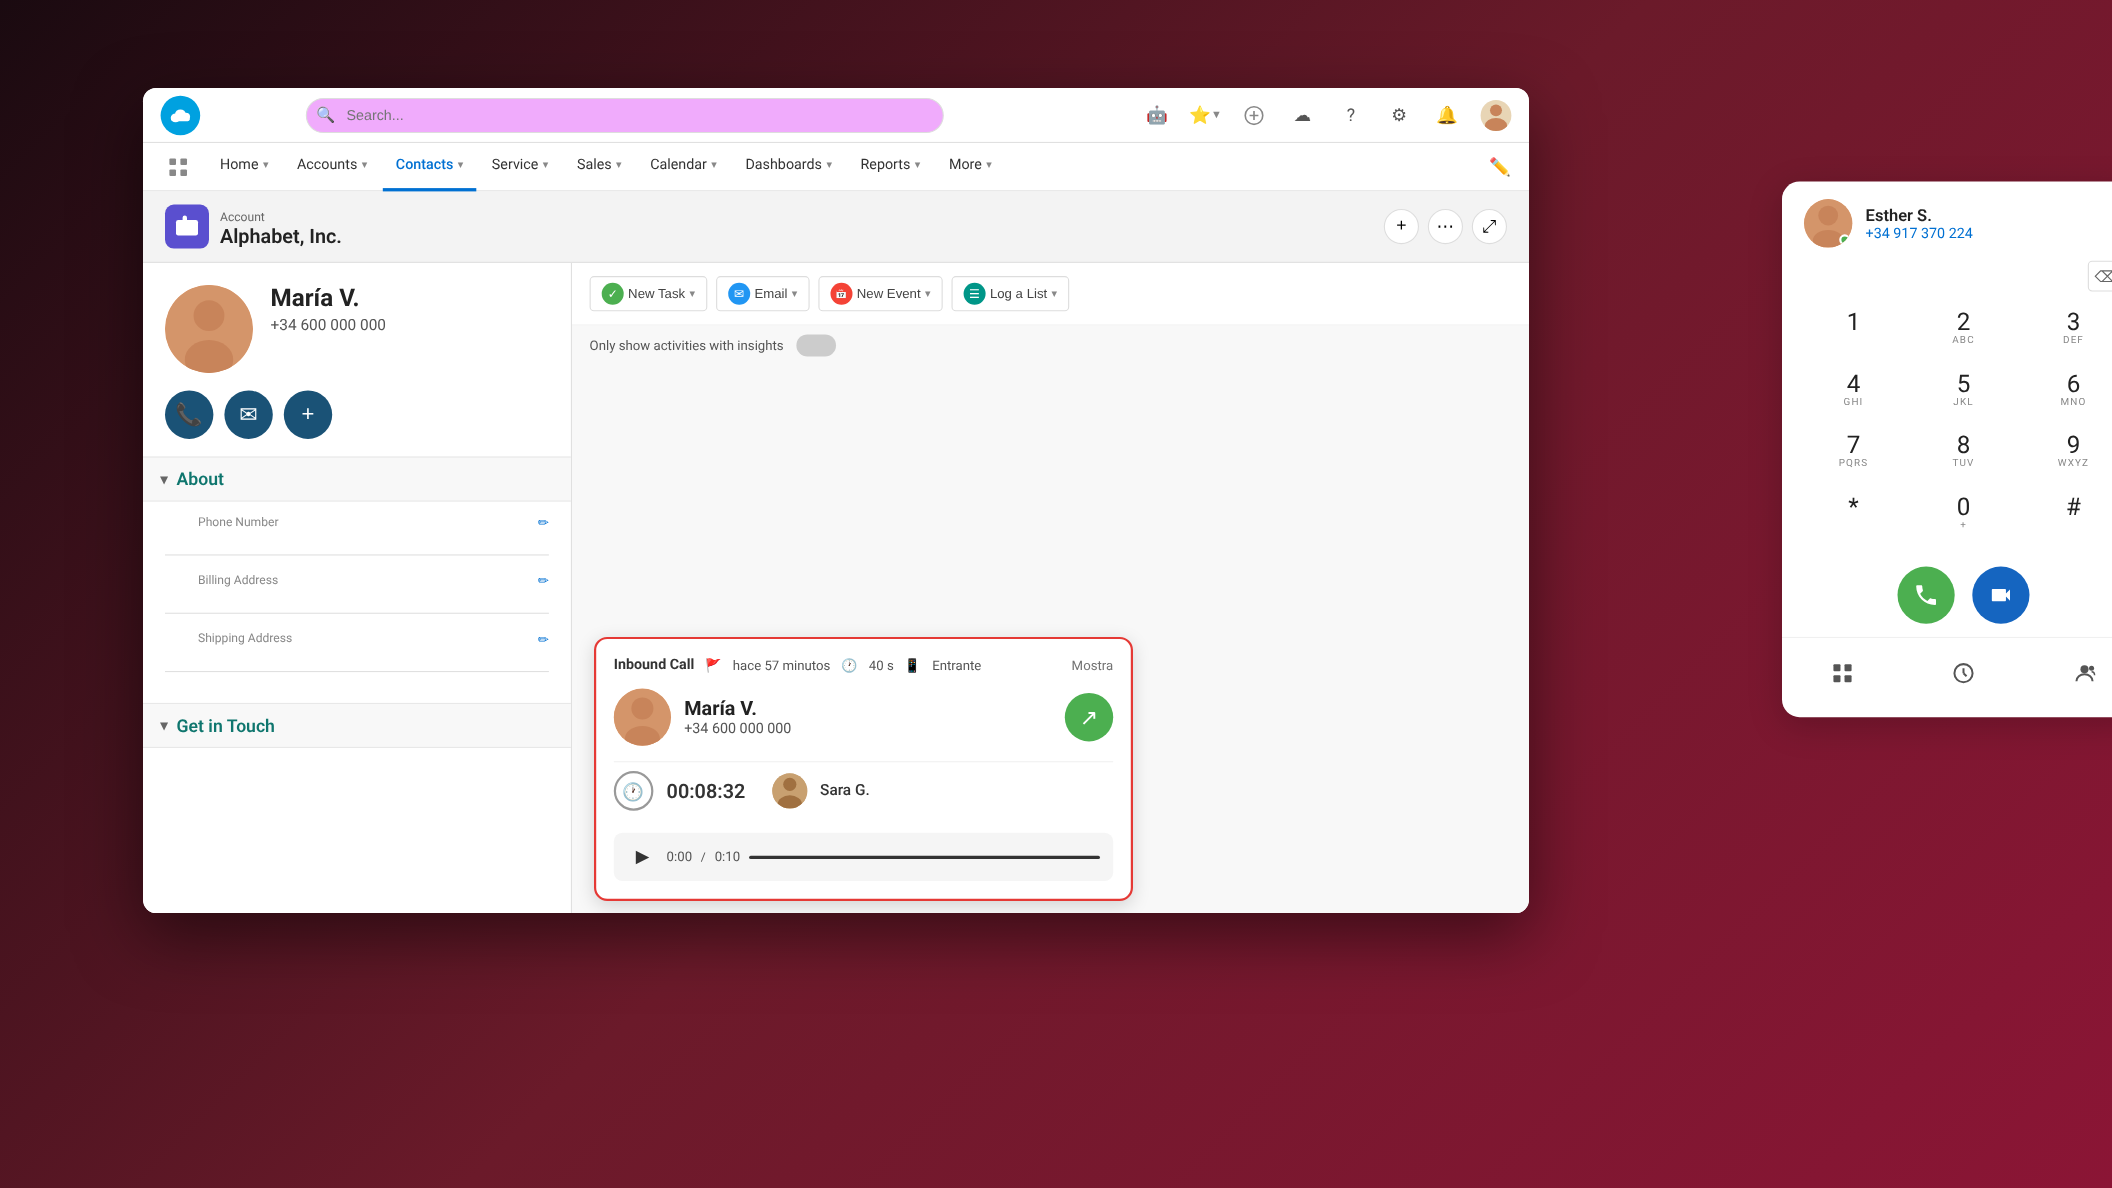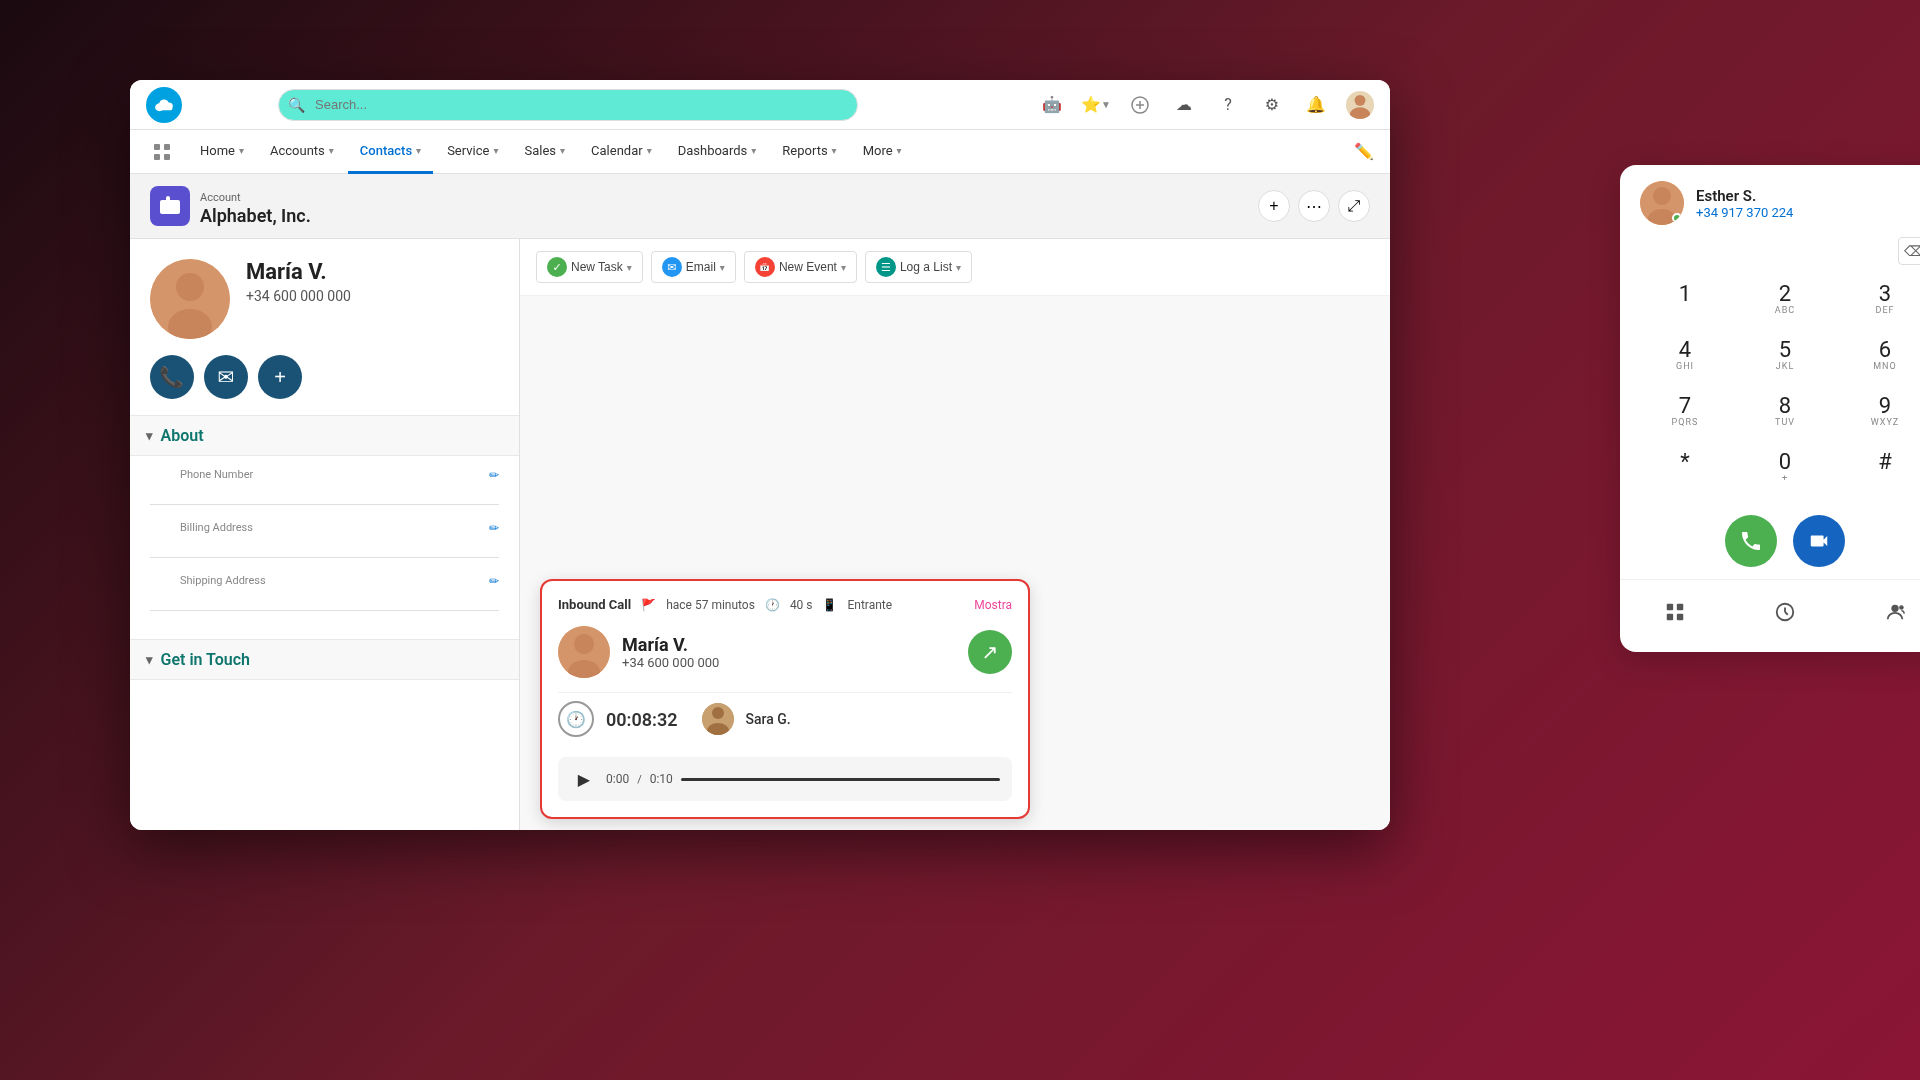--- a/index.html
+++ b/index.html
@@ -68,21 +68,21 @@
       position: relative;
     }
 
     .search-bar input {
       width: 100%;
       height: 32px;
       border: 1px solid #ddd;
       border-radius: 16px;
       padding: 0 16px 0 36px;
       font-size: 13px;
-      background: #5eead4;
+      background: #f0abfc;
       outline: none;
       color: #555;
     }
 
     .search-icon-wrap {
       position: absolute;
       left: 10px;
       top: 50%;
       transform: translateY(-50%);
       color: #888;
@@ -466,21 +466,21 @@
       color: #333;
       font-size: 13px;
     }
 
     .call-header .flag-icon {
       color: #e53935;
     }
 
     .mostra-btn {
       margin-left: auto;
-      color: #ec4899;
+      color: #737373;
       font-size: 12px;
       cursor: pointer;
     }
 
     .call-contact {
       display: flex;
       align-items: center;
       gap: 12px;
       margin-bottom: 14px;
     }
@@ -941,20 +941,24 @@
           <span>New Event</span>
           <span style="color:#888;font-size:10px">▾</span>
         </button>
         <button class="activity-btn">
           <span class="icon teal">☰</span>
           <span>Log a List</span>
           <span style="color:#888;font-size:10px">▾</span>
         </button>
       </div>
 
+      <div class="insights-row">
+        <span>Only show activities with insights</span>
+        <div class="toggle"></div>
+      </div>
 
 
       <div class="inbound-call-card">
         <div class="call-header">
           <span class="call-type">Inbound Call</span>
           <span class="flag-icon">🚩</span>
           <span>hace 57 minutos</span>
           <span>🕐</span>
           <span>40 s</span>
           <span>📱</span>

